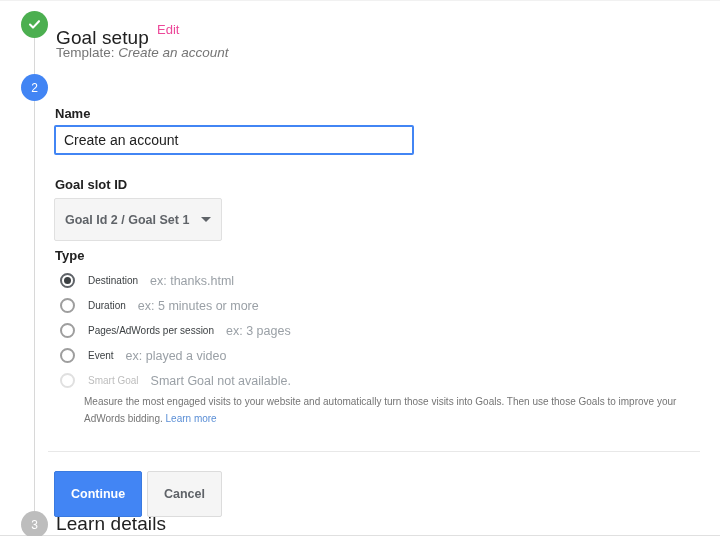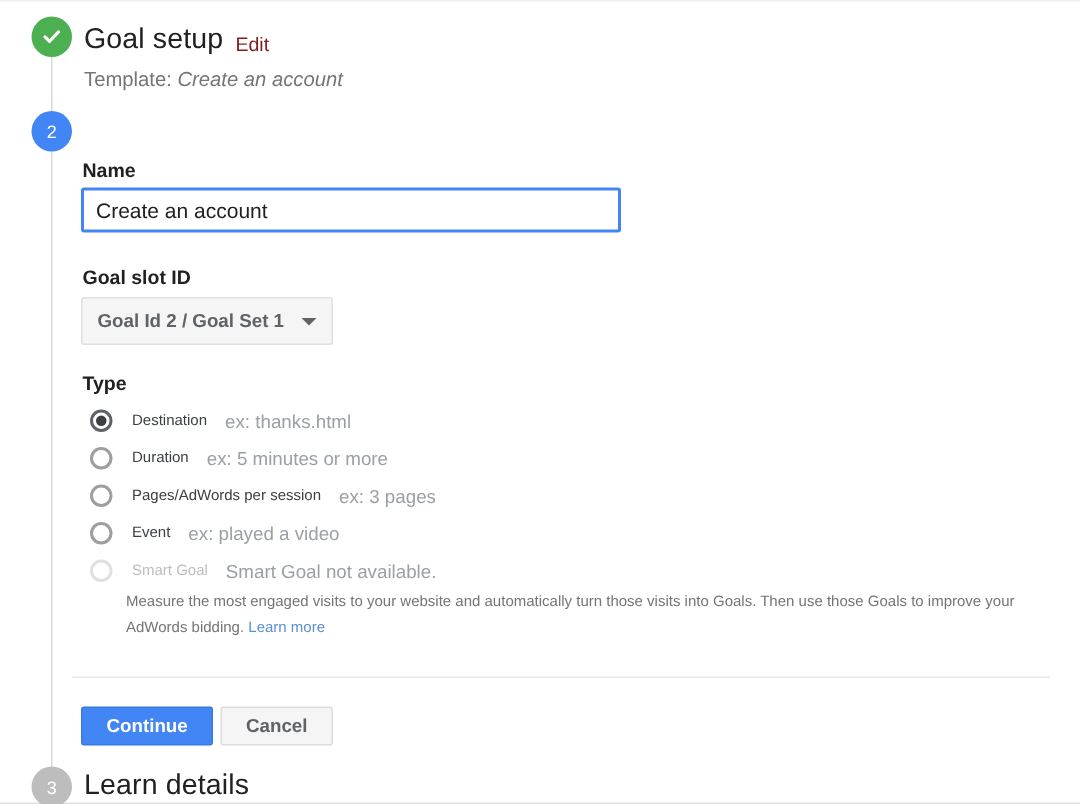--- a/index.html
+++ b/index.html
@@ -44,29 +44,29 @@
 
   
   .step-title {
     position: absolute;
     left: 56px;
     font-size: 19px;
     color: #212121;
     letter-spacing: 0.1px;
     white-space: nowrap;
   }
-  #s1-title { top: 15px; text-align: center; }
+  #s1-title { top: 26px; text-align: center; }
   #s2-title { top: 76px; }
   #s3-title { top: 512px; }
 
   .edit-link {
     position: absolute;
     left: 157px; top: 21px;
     font-size: 13px;
-    color: #7f1d1d;
+    color: #ec4899;
     cursor: pointer;
   }
   .template-line {
     position: absolute;
     left: 56px; top: 44px;
     font-size: 13.5px;
     color: #757575;
   }
   .template-line .tval { font-style: italic; }
 
@@ -92,21 +92,21 @@
     font-family: "Liberation Sans", sans-serif;
     font-size: 14px;
     color: #212121;
     padding: 0 8px;
     outline: none;
   }
 
   .slot-select {
     position: absolute;
     left: 54px; top: 197px;
-    height: 32px;
+    height: 43px;
     background: #f5f5f5;
     border: 1px solid #e0e0e0;
     border-radius: 2px;
     display: flex; align-items: center;
     padding: 0 10px;
     cursor: pointer;
   }
   .slot-select .sv {
     font-size: 12.5px;
     font-weight: bold;
@@ -173,21 +173,21 @@
   .divider {
     position: absolute;
     left: 48px; top: 450px;
     width: 652px; height: 1px;
     background: #e8e8e8;
   }
 
   .btn {
     position: absolute;
     top: 470px;
-    height: 26px;
+    height: 46px;
     border-radius: 2px;
     display: flex; align-items: center; justify-content: center;
     font-size: 12.5px;
     font-weight: bold;
     cursor: pointer;
     padding: 0 16px;
   }
   .btn.primary {
     left: 54px;
     min-width: 73px;

